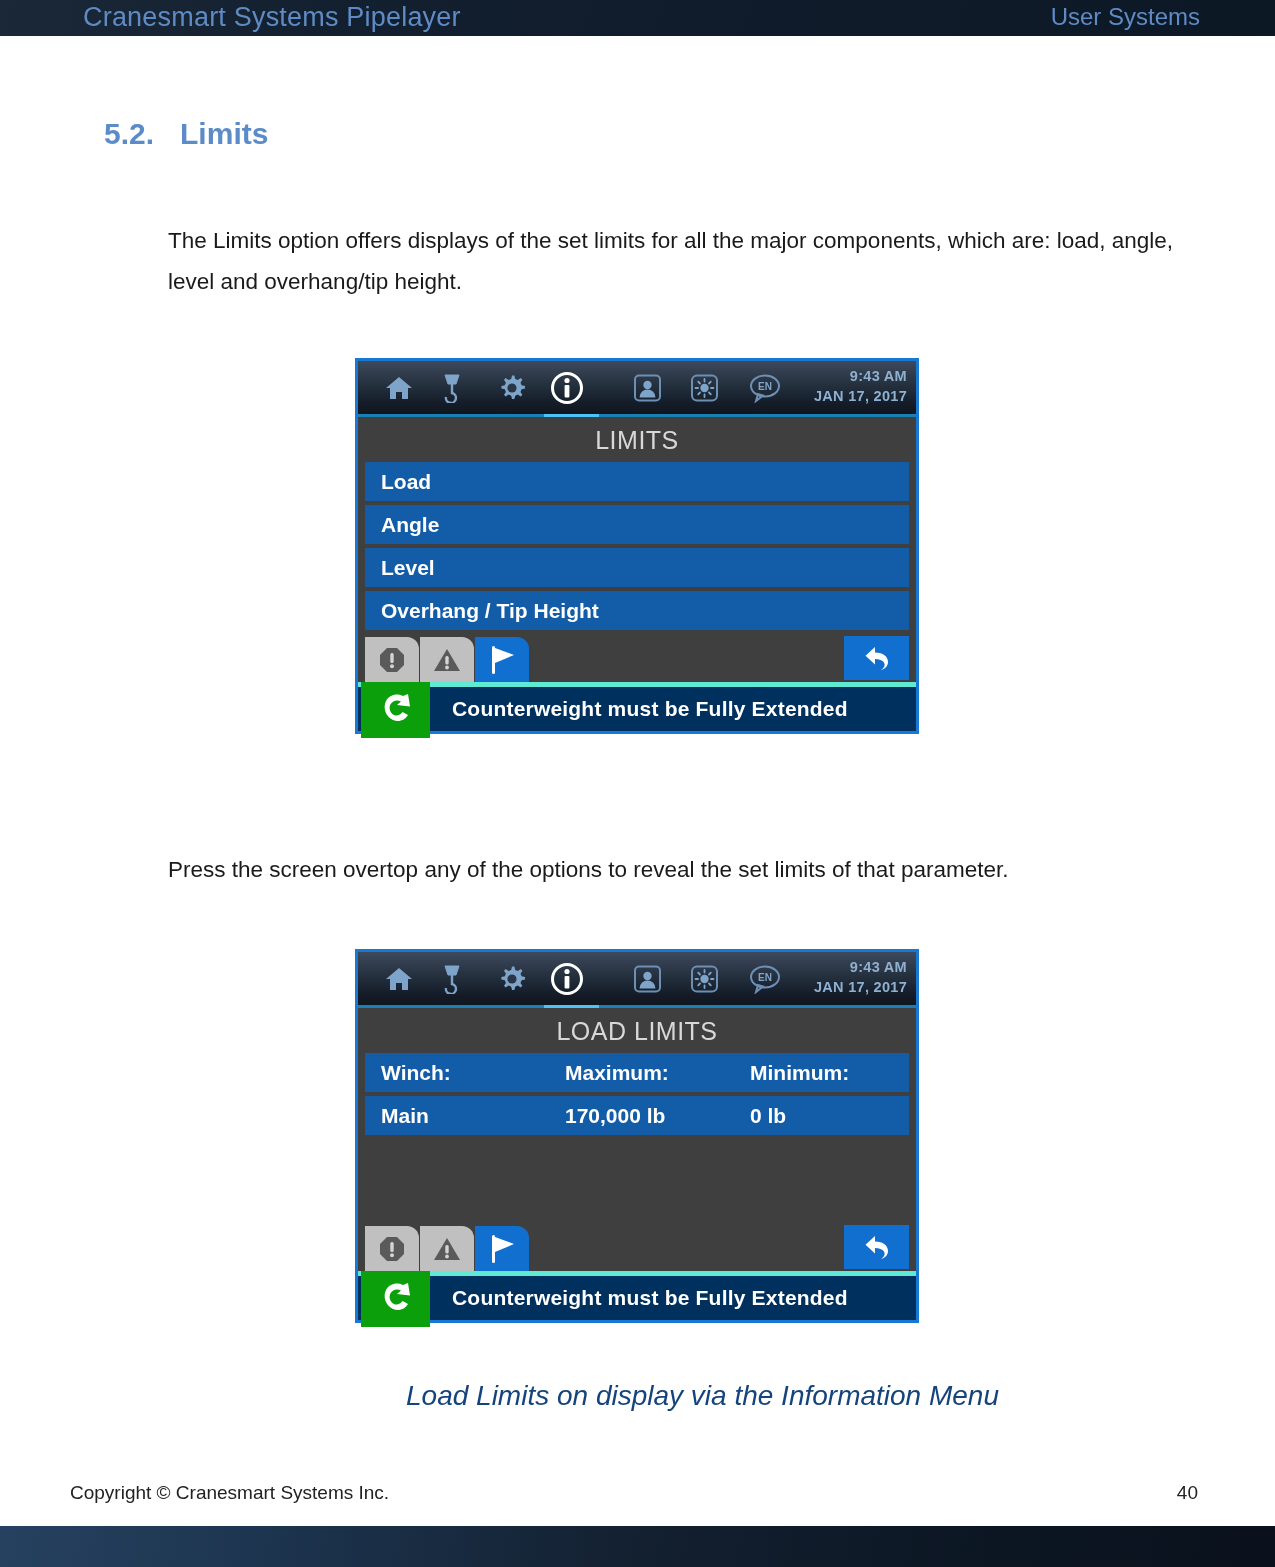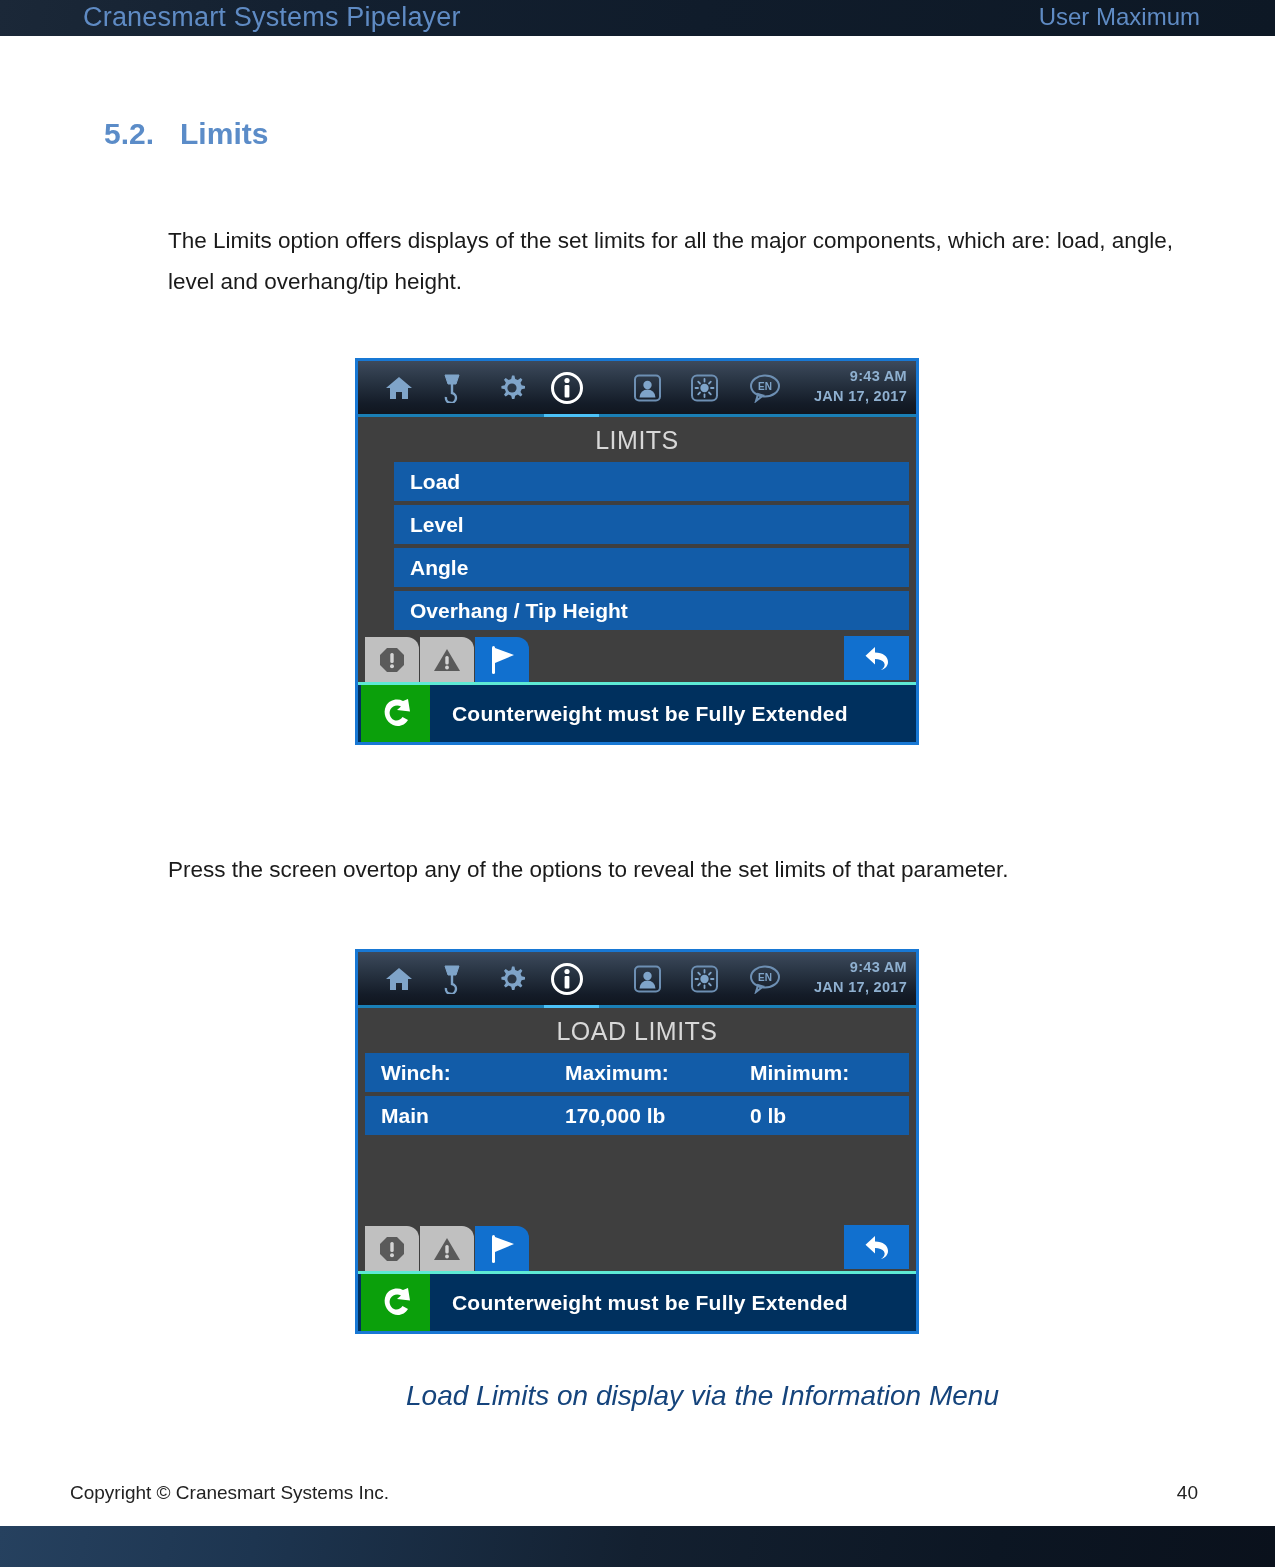--- a/index.html
+++ b/index.html
@@ -136,21 +136,20 @@
   .menu-row {
     background: #125ca8;
     color: #ffffff;
     font-size: 21px;
     font-weight: bold;
     height: 39px;
     line-height: 39px;
     padding-left: 16px;
     margin-bottom: 4px;
     box-sizing: border-box;
-    margin-left: 29px;
   }
   .table-row {
     background: #125ca8;
     color: #ffffff;
     font-size: 21px;
     font-weight: bold;
     height: 39px;
     line-height: 39px;
     margin-bottom: 4px;
     display: flex;
@@ -192,23 +191,23 @@
     background: #1170cf;
     display: flex;
     align-items: center;
     justify-content: center;
   }
 
   
   .dev-status {
     display: flex;
     align-items: center;
-    height: 60px;
+    height: 49px;
     background: #00305e;
-    border-top: 3px solid #5eead4;
+    border-top: 5px solid #5eead4;
     padding: 0 0 0 3px;
     box-sizing: border-box;
   }
   .status-icon {
     width: 69px;
     height: 57px;
     background: #0ba00b;
     display: flex;
     align-items: center;
     justify-content: center;
@@ -259,21 +258,21 @@
     width: 1275px;
     height: 41px;
     background: linear-gradient(100deg, #26415f 0%, #1d3550 20%, #132030 50%, #0c1623 78%, #0a111c 100%);
   }
 </style>
 </head>
 <body>
 
 <div class="page-header">
   <div class="hdr-title">Cranesmart Systems Pipelayer</div>
-  <div class="hdr-right">User Maximum</div>
+  <div class="hdr-right">User Systems</div>
 </div>
 
 <div class="section-heading">
   <span class="sh-num">5.2.</span><span>Limits</span>
 </div>
 
 <div class="para para-1">The Limits option offers displays of the set limits for all the major components, which are: load, angle, level and overhang/tip height.</div>
 
 <div class="device device-1">
 
@@ -335,22 +334,22 @@
     <div class="tb-datetime">
       <div>9:43 AM</div>
       <div>JAN 17, 2017</div>
     </div>
     <div class="tb-active-underline"></div>
   </div>
 
   <div class="dev-body">
     <div class="dev-title">LIMITS</div>
     <div class="menu-row">Load</div>
+    <div class="menu-row">Angle</div>
     <div class="menu-row">Level</div>
-    <div class="menu-row">Angle</div>
     <div class="menu-row">Overhang / Tip Height</div>
   </div>
 
   <div class="dev-tabbar">
     <div class="tab tab-err">
       <svg width="28" height="28" viewBox="0 0 28 28">
         <path d="M9 2 L19 2 L26 9 L26 19 L19 26 L9 26 L2 19 L2 9 Z" fill="#5a5a5a"></path>
         <rect x="12.3" y="7" width="3.4" height="10" rx="1.5" fill="#d4d4d4"></rect>
         <circle cx="14" cy="20.3" r="2" fill="#d4d4d4"></circle>
       </svg>

